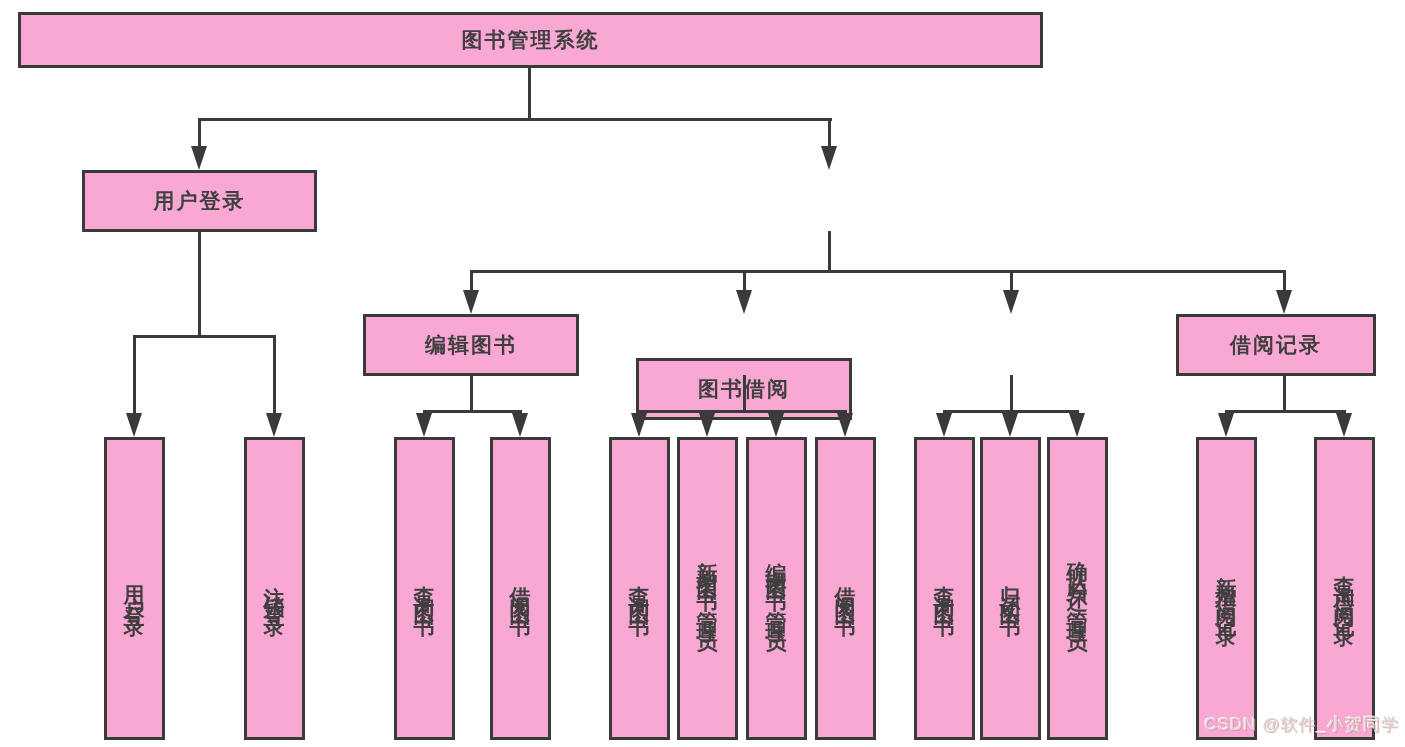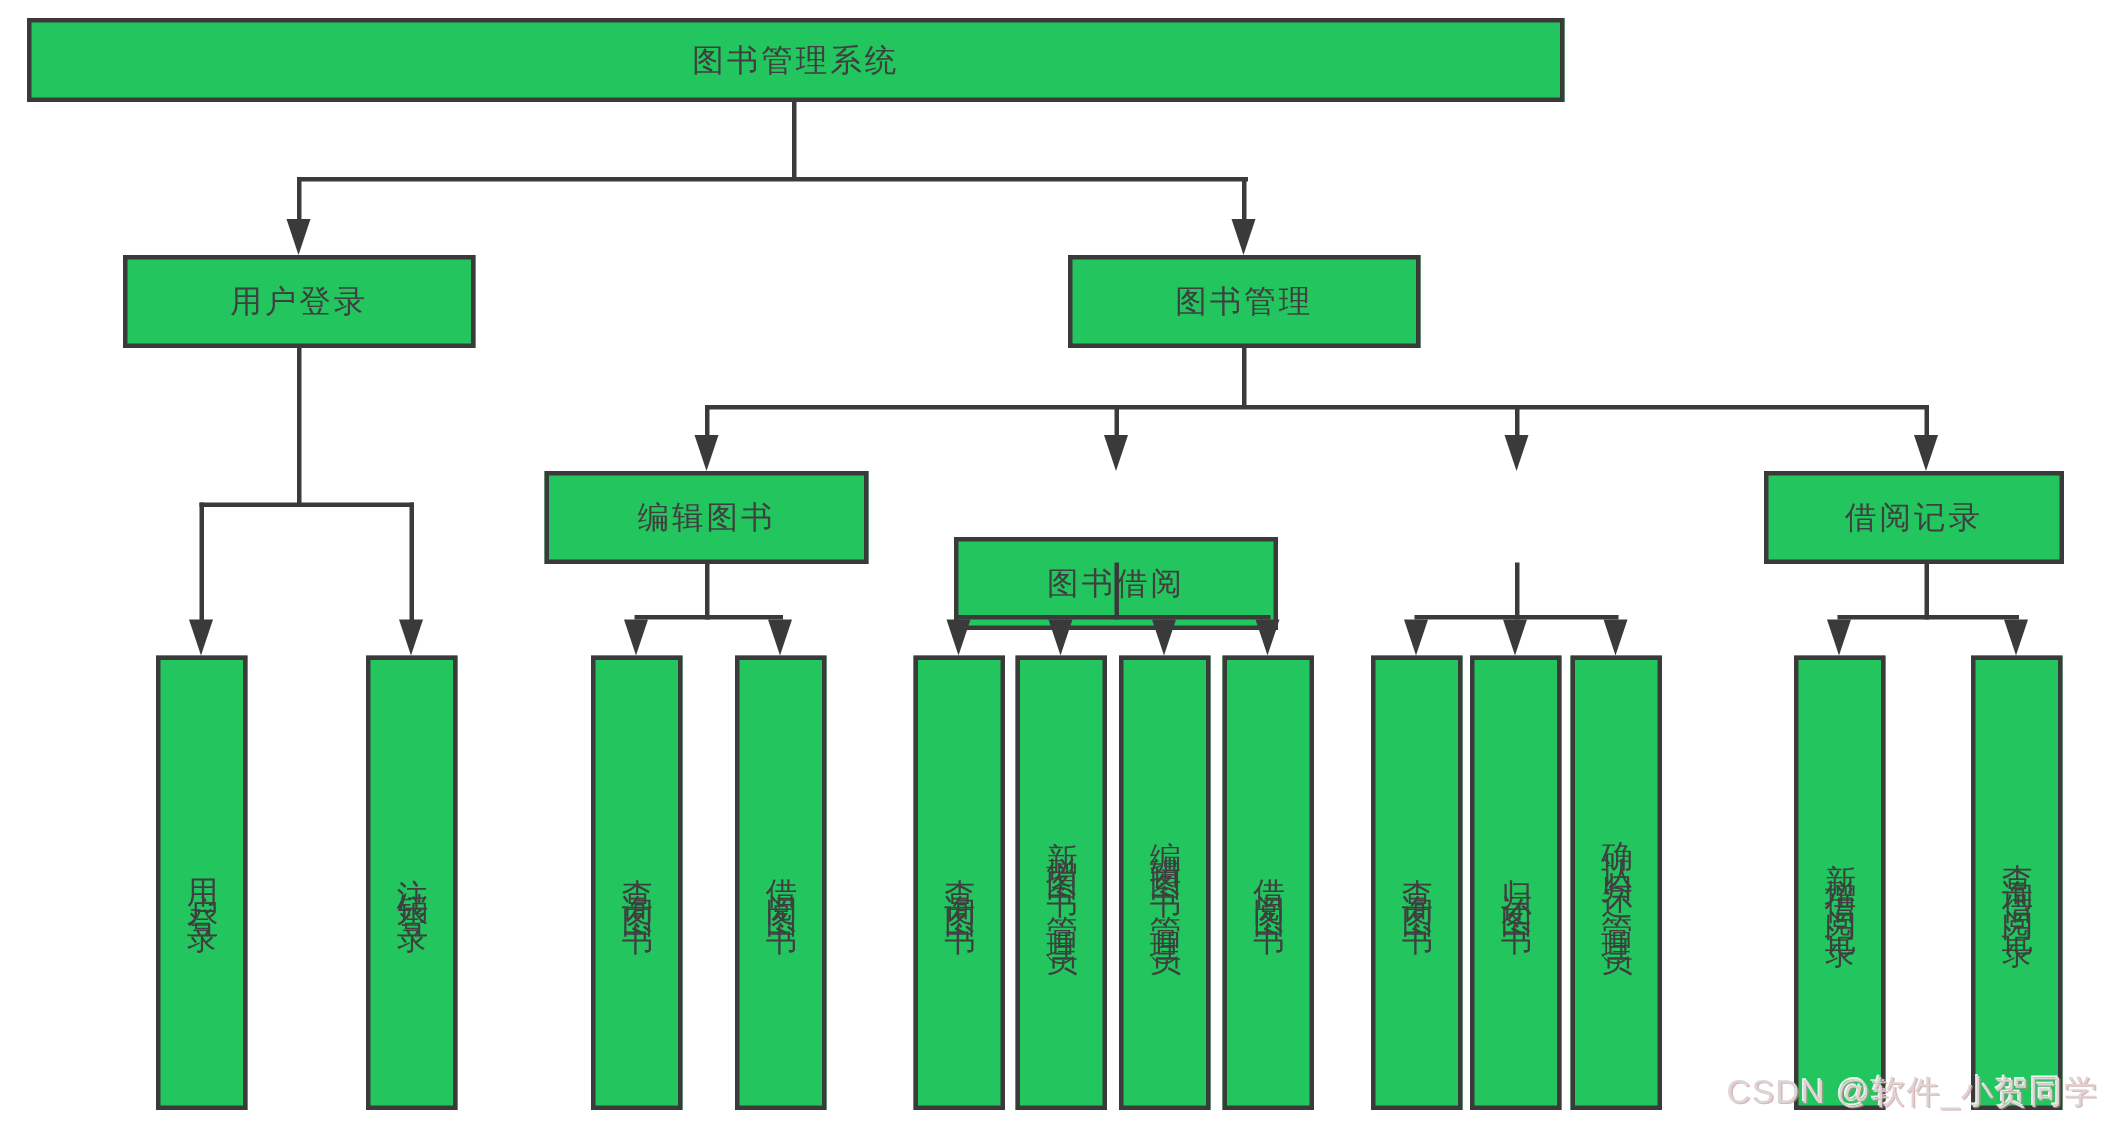--- a/index.html
+++ b/index.html
@@ -4,57 +4,54 @@
 <style>
   :root{
     --line:#3a3a3a;
     --text:#3f3f3f;
     --bg:#ffffff;
   }
   html,body{margin:0;padding:0;background:var(--bg);}
   body{font-family:"Liberation Sans","DejaVu Sans",sans-serif;}
   .canvas{position:relative;width:1405px;height:747px;background:var(--bg);overflow:hidden;}
   .box{
-    position:absolute;box-sizing:border-box;background:#22c55e;
+    position:absolute;box-sizing:border-box;background:#f9a8d4;
     border:3px solid var(--line);
     display:flex;align-items:center;justify-content:center;
-    color:var(--text);font-size:21px;letter-spacing:2px;
+    color:var(--text);font-size:21px;letter-spacing:2px;font-weight:bold;
   }
   .vlabel{
     writing-mode:vertical-rl;text-orientation:mixed;
     font-size:21px;line-height:1;letter-spacing:10px;color:var(--text);
   }
   .h{position:absolute;height:3px;background:var(--line);}
   .v{position:absolute;width:3px;background:var(--line);}
   .ar{
     position:absolute;width:0;height:0;
     border-left:8px solid transparent;border-right:8px solid transparent;
     border-top:24px solid var(--line);
   }
   .watermark{
     position:absolute;top:713px;right:6px;z-index:5;
-    font-size:22px;letter-spacing:1px;color:#ddd5d5;
+    font-size:17px;letter-spacing:1px;color:#ddd5d5;
     text-shadow:1px 1px 0 rgba(201,142,142,.65), -1px -1px 0 rgba(255,255,255,.9);
     white-space:nowrap;
   }
 </style>
 </head>
 <body>
 
 <div class="canvas">
 
   <div class="box" style="left:18px;top:12px;width:1025px;height:56px;">
     <span>图书管理系统</span>
   </div>
 
   <div class="box" style="left:82px;top:170px;width:235px;height:62px;">
     <span>用户登录</span>
-  </div>
-  <div class="box" style="left:712px;top:170px;width:235px;height:62px;">
-    <span>图书管理</span>
   </div>
 
   <div class="box" style="left:363px;top:314px;width:216px;height:62px;">
     <span>编辑图书</span>
   </div>
   <div class="box" style="left:636px;top:314px;width:216px;height:62px;margin-top:44px;">
     <span>图书借阅</span>
   </div>
   <div class="box" style="left:1176px;top:314px;width:200px;height:62px;">
     <span>借阅记录</span>

